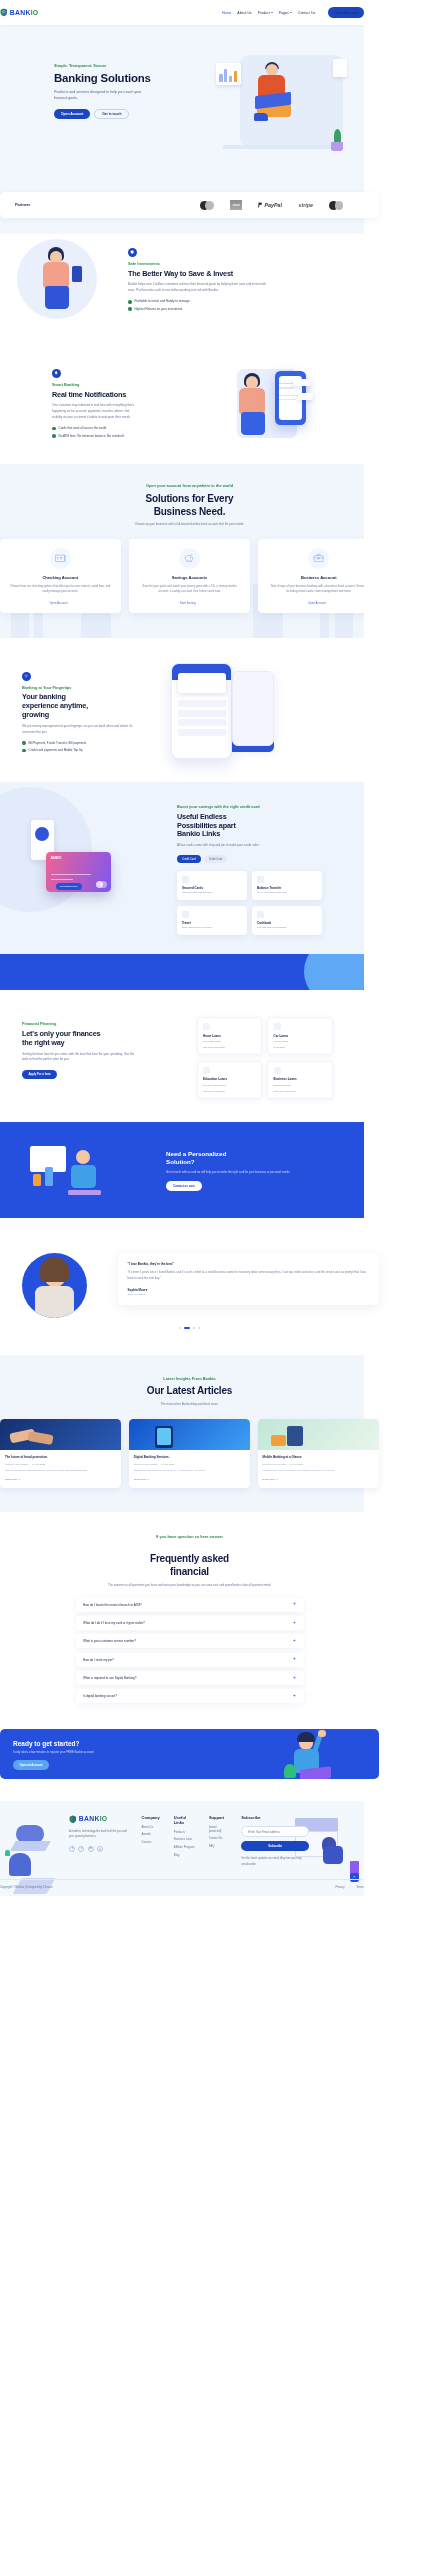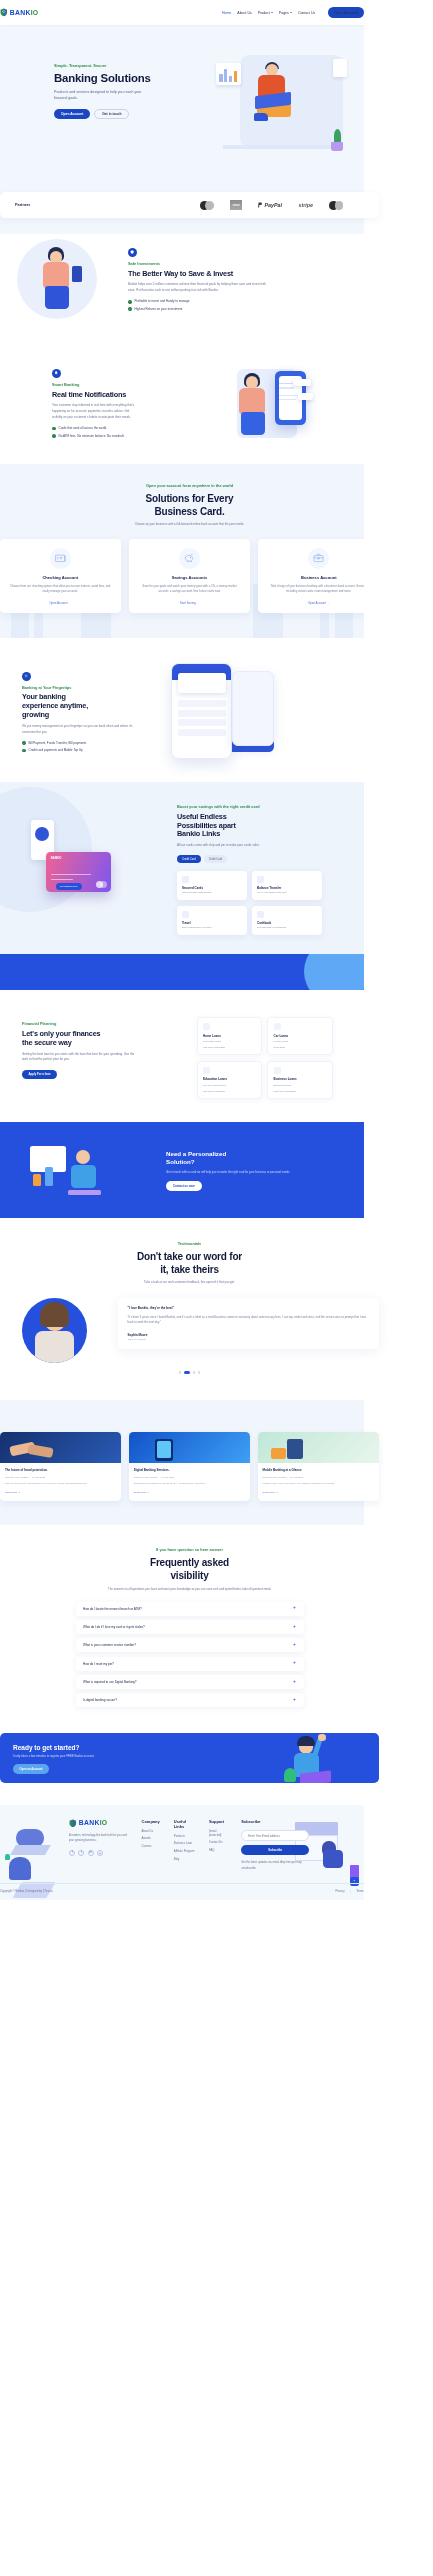--- a/index.html
+++ b/index.html
@@ -408,21 +408,21 @@
     <div class="sky-bld" style="left:11px;width:18.4px;height:65px"></div>
     <div class="sky-bld" style="left:34px;width:8.7px;height:92px"></div>
     <div class="sky-bld" style="left:81px;width:30px;height:52px"></div>
     <div class="sky-bld" style="right:11px;width:18.4px;height:70px"></div>
     <div class="sky-bld" style="right:35px;width:8.7px;height:95px"></div>
     <div class="sky-bld" style="right:81px;width:30px;height:54px"></div>
     <div class="container">
       <div class="center">
         <div class="eyebrow">Open your account from anywhere in the world</div>
         <div class="h2c" style="margin-top:3.3px">Solutions for Every</div>
-        <div class="h2c">Business Card.</div>
+        <div class="h2c">Business Need.</div>
         <div class="sub-c">Choose up your business with a full-featured online bank account that fits your needs.</div>
       </div>
       <div class="cards3">
 
         <div class="card">
           <div class="cicon">
             <svg width="11" height="8.7" viewBox="0 0 24 18" fill="none" stroke="#7e9ee0" stroke-width="1.1">
                 <rect x="1" y="2" width="20" height="14" rx="1.5"></rect>
                 <path d="M4 7h3M4 10h3M10 7h7M10 10h5"></path>
                 <path d="M22 2v14"></path>
@@ -563,21 +563,21 @@
 
   <div class="blueband">
     <div class="bb-circ"></div>
   </div>
 
   <div class="finsec container">
     <div class="frow" style="align-items:flex-start">
       <div class="fcol-text" style="padding-left:22px;width:136px;padding-top:8.7px">
         <div class="eyebrow">Financial Planning</div>
         <div class="h2">Let's only your finances</div>
-        <div class="h2">the secure way</div>
+        <div class="h2">the right way</div>
         <div class="body-sm">Getting the best loan for you starts with the loan that best fits your spending. Use the tools to find the perfect plan for you.</div>
         <a href="#" class="btn btn-primary" style="height:9.2px;padding:0 6.5px;font-size:2.8px;margin-top:6.5px">Apply For a loan</a>
       </div>
       <div class="fcol-art" style="flex:1;padding-top:4.3px">
         <div style="display:grid;grid-template-columns:1fr 1fr;gap:5.4px;width:136px">
           <div class="loanbox">
             <div class="li"></div>
             <h4>Home Loans</h4>
             <div class="sl">Fixed Rate Loans</div>
             <div class="sl">Part Loan Processing</div>
@@ -622,26 +622,20 @@
           <div style="font-size:6.2px;font-weight:800;line-height:1.28">Need a Personalized</div>
           <div style="font-size:6.2px;font-weight:800;line-height:1.28">Solution?</div>
           <p>Get in touch with us and we will help you to make the right card for your business or personal needs.</p>
           <a href="#" class="btn btn-white">Contact us now</a>
         </div>
       </div>
     </div>
   </div>
 
   <div class="testsec container">
-    <div class="center">
-      <div class="eyebrow">Testimonials</div>
-      <div class="h2c" style="margin-top:3.3px">Don't take our word for</div>
-      <div class="h2c">it, take theirs</div>
-      <div class="sub-c">Take a look at our real customers feedback, this apart of it that you get.</div>
-    </div>
     <div class="frow" style="margin-top:12px;align-items:flex-start;gap:9.8px">
       <div style="flex:0 0 108px;display:flex;justify-content:center">
         <div class="avatar-circ">
           <div style="position:absolute;left:22px;top:9.8px;width:22px;height:24px;background:#f5c9a6;border-radius:11px"></div>
           <div style="position:absolute;left:18px;top:4.3px;width:29px;height:25px;background:#6b4a34;border-radius:14px 14px 5.4px 5.4px"></div>
           <div style="position:absolute;left:13px;top:33px;width:39px;height:34px;background:#e9e2da;border-radius:7.6px 7.6px 0 0"></div>
         </div>
       </div>
       <div style="flex:1">
         <div class="quotecard">
@@ -655,20 +649,25 @@
     <div class="dots">
       <s></s>
       <s class="on"></s>
       <s></s>
       <s></s>
     </div>
   </div>
 
   <div class="artsec">
     <div class="container">
+      <div class="center">
+        <div class="eyebrow">Latest Insights From Bankio</div>
+        <div class="h2c" style="margin-top:3.3px">Our Latest Articles</div>
+        <div class="sub-c">The most active Bankio blog and latest news.</div>
+      </div>
       <div class="arts">
 
         <div class="art">
           <div class="thumb" style="background:linear-gradient(135deg,#15306e,#2a5bb6)">
             <div style="position:absolute;left:9.8px;top:12px;width:25px;height:9.8px;background:#e9b892;border-radius:3.3px;transform:rotate(-12deg)"></div>
             <div style="position:absolute;left:28px;top:14px;width:25px;height:9.8px;background:#d9a179;border-radius:3.3px;transform:rotate(10deg)"></div>
           </div>
           <div class="bd">
             <h4>The future of fraud protection.</h4>
             <div class="meta">
@@ -712,22 +711,22 @@
           </div>
         </div>
 
       </div>
     </div>
   </div>
 
   <div class="faqsec container">
     <div class="center">
       <div class="eyebrow">If you have question so here answer</div>
-      <div class="h2c" style="margin-top:4px">Frequently asked</div>
-      <div class="h2c">visibility</div>
+      <div class="h2c" style="margin-top:13px">Frequently asked</div>
+      <div class="h2c">financial</div>
       <div class="sub-c" style="width:206px;margin:4.3px auto 0">The answers to all questions you have and want your knowledge so you can save cost and spend better, take all question mind.</div>
     </div>
     <div class="faqs">
       <div class="faq">
           <span>How do I locate the nearest branch or ATM?</span>
           <span class="plus">+</span>
         </div>
       <div class="faq">
           <span>What do I do if I lose my card or it gets stolen?</span>
           <span class="plus">+</span>

